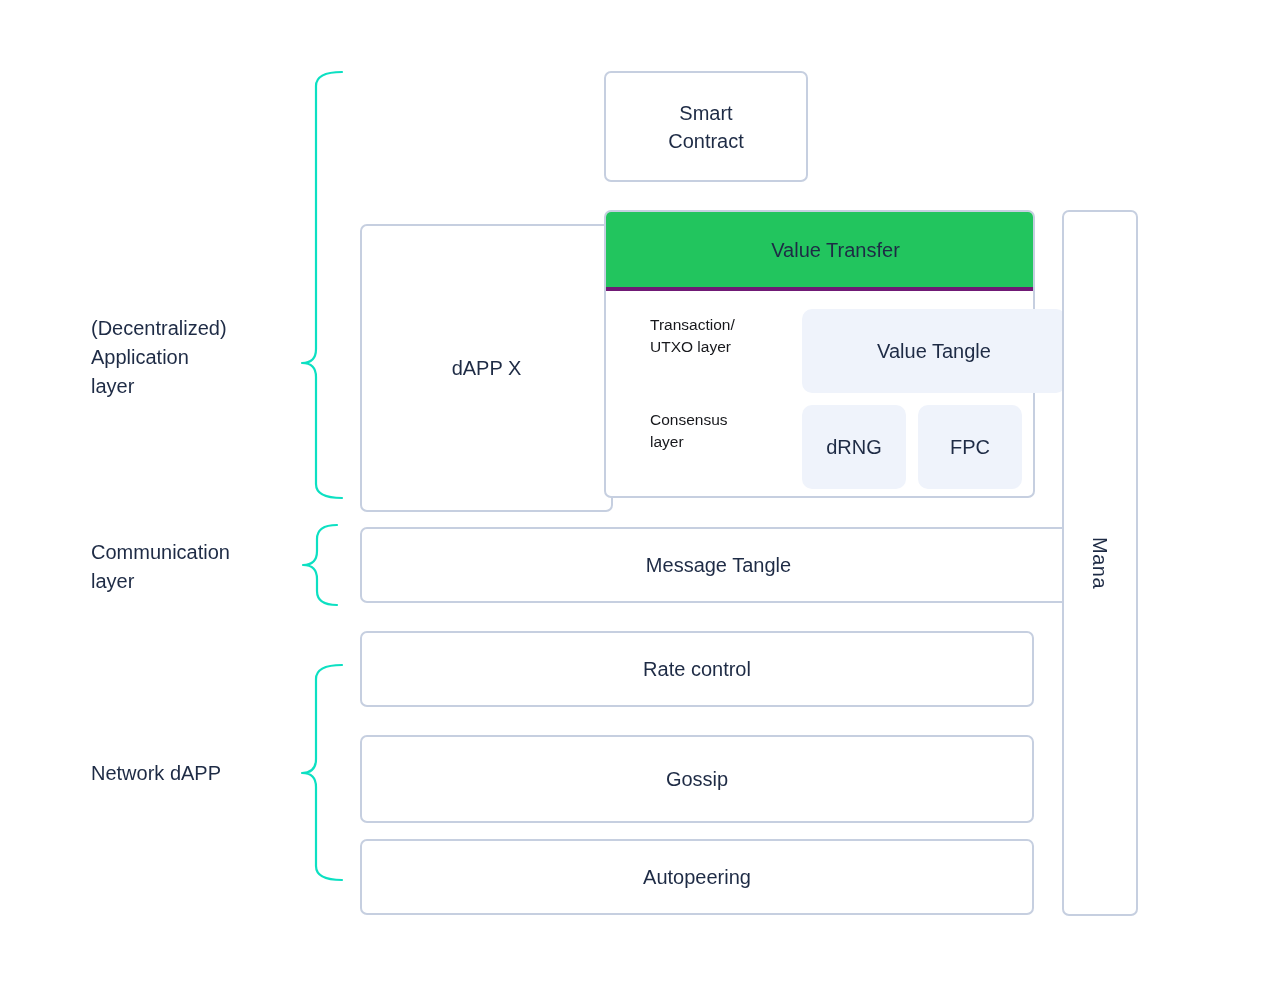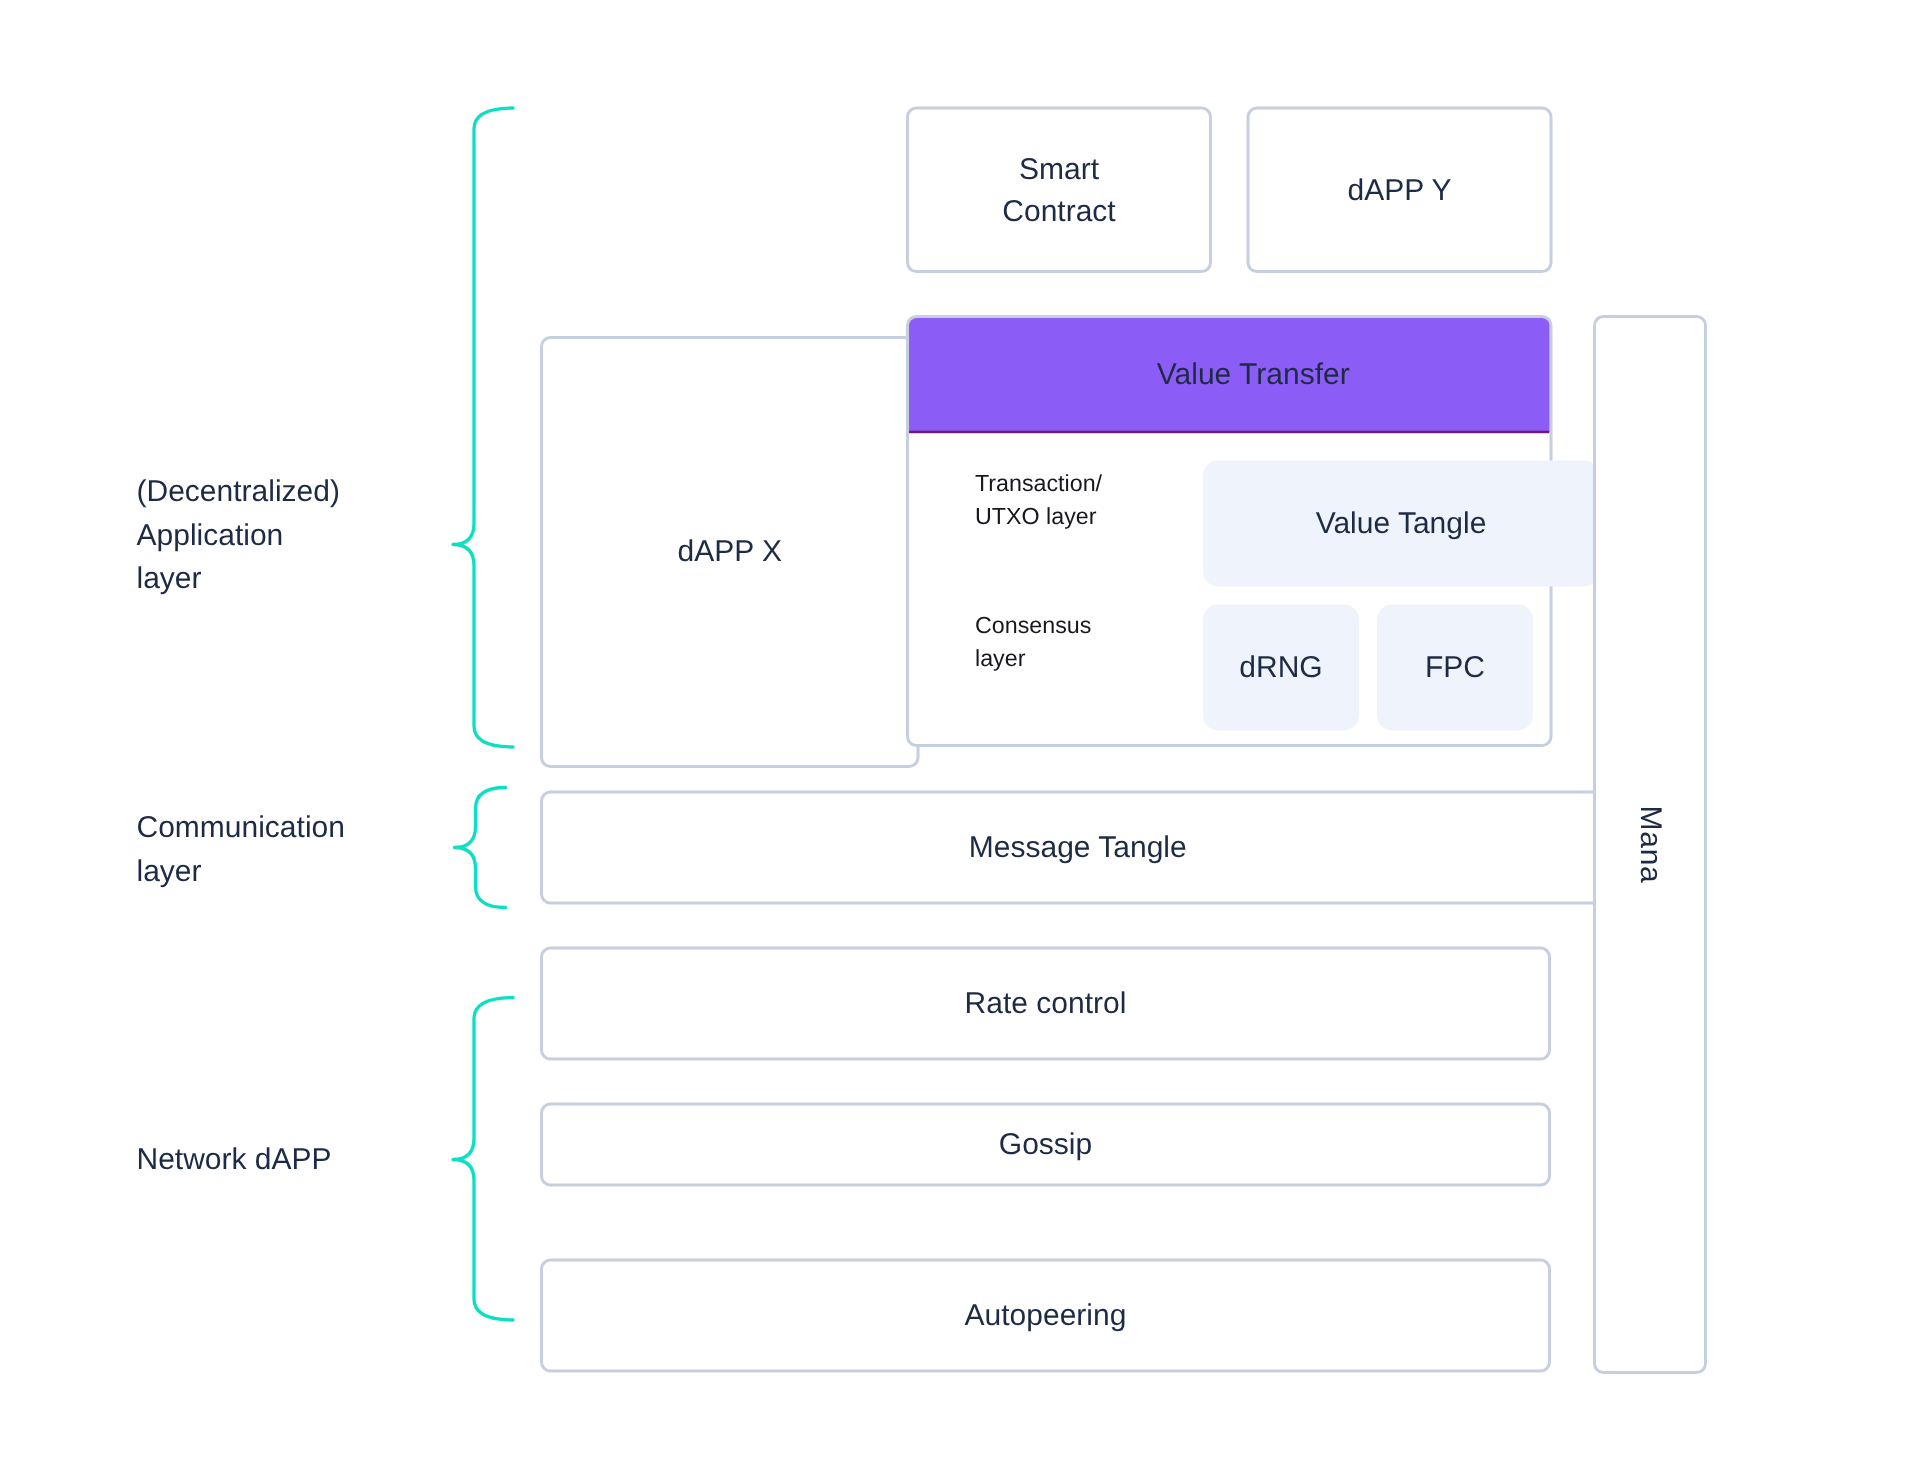--- a/index.html
+++ b/index.html
@@ -16,29 +16,29 @@
     color:#1e2b45;font-size:20px;line-height:28px;text-align:center;
     box-sizing:border-box;
   }
 
   
   .smart-contract{left:604px;top:71px;width:204px;height:111px;flex-direction:column;}
   .dapp-y{left:831px;top:71px;width:204px;height:111px;}
   .dapp-x{left:360px;top:224px;width:253px;height:288px;}
   .message-tangle{left:360px;top:527px;width:717px;height:76px;}
   .rate-control{left:360px;top:631px;width:674px;height:76px;}
-  .gossip{left:360px;top:735px;width:674px;height:56px;}
+  .gossip{left:360px;top:735px;width:674px;height:88px;}
   .autopeering{left:360px;top:839px;width:674px;height:76px;}
   .mana{left:1062px;top:210px;width:76px;height:706px;}
   .mana .vtext{writing-mode:vertical-rl;letter-spacing:.5px;}
 
   
   .value-transfer{left:604px;top:210px;width:431px;height:288px;padding:0;display:block;}
   .vt-header{
-    height:75px;background:#8b5cf6;border-bottom:2px solid #701a75;
+    height:75px;background:#22c55e;border-bottom:4px solid #701a75;
     border-radius:5px 5px 0 0;
     display:flex;align-items:center;justify-content:center;
     color:#1e2b45;font-size:20px;padding-left:32px;
   }
   .vt-body{position:relative;height:209px;}
   .vt-label{
     position:absolute;left:44px;color:#17181c;font-size:15.5px;line-height:22px;
     text-align:left;
   }
   .vt-label-1{top:23px;}
@@ -86,23 +86,20 @@
     <div>layer</div>
   </div>
   <div class="layer-label label-network">
     <div>Network dAPP</div>
   </div>
 
   <div class="box smart-contract">
     <div>Smart</div>
     <div>Contract</div>
   </div>
-  <div class="box dapp-y">
-    <span>dAPP Y</span>
-  </div>
 
   <div class="box dapp-x">
     <span>dAPP X</span>
   </div>
 
   <div class="box value-transfer">
     <div class="vt-header">
       <span>Value Transfer</span>
     </div>
     <div class="vt-body">

